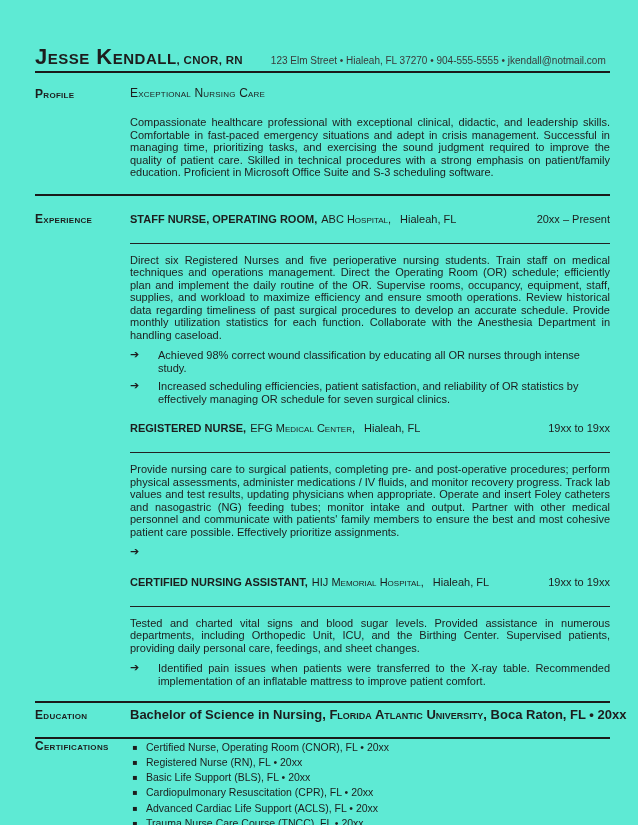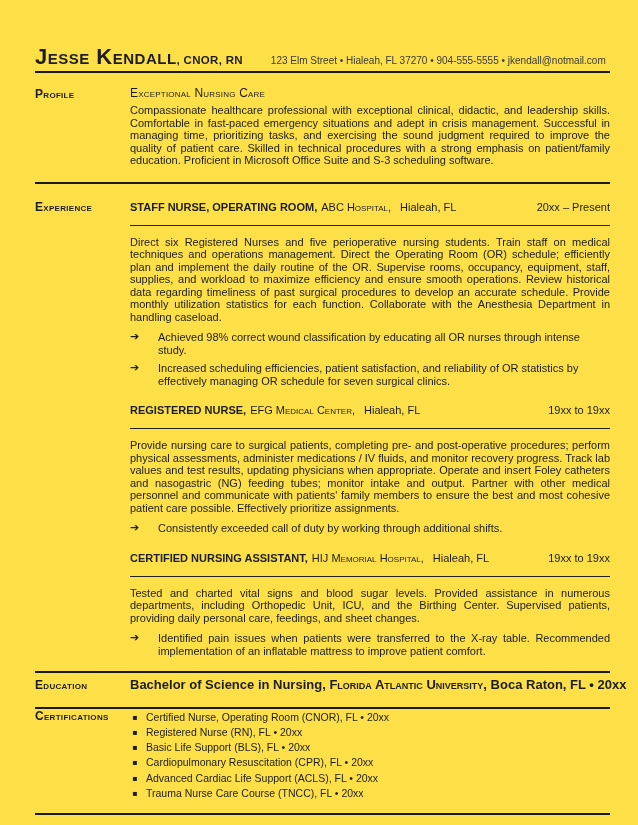--- a/index.html
+++ b/index.html
@@ -1,20 +1,20 @@
 <!DOCTYPE html>
 <html><head>
 <meta charset="utf-8">
 <style>
   * { margin:0; padding:0; box-sizing:border-box; }
   html,body { background:#ffffff; }
   .page {
     position:relative;
     width:638px; height:825px;
-    background:#fde047;
+    background:#5eead4;
     font-family:"Liberation Sans", sans-serif;
     color:#1d1d1d;
     padding:46px 28px 0 35px;
     overflow:hidden;
   }
   
   .header-row {
     display:flex; align-items:baseline;
     border-bottom:2px solid #1a1a1a;
     padding-bottom:3px;
@@ -43,31 +43,31 @@
     margin:0; height:0;
   }
   
   .profile-row { margin-top:14px; }
   .profile-heading {
     font-size:12px; font-weight:normal; font-variant:small-caps;
     line-height:13px; letter-spacing:0.2px;
   }
   .body-par {
     font-size:11px; line-height:12.5px; text-align:justify;
-    margin-top:4px;
+    margin-top:16px;
   }
   .rule-1 { margin-top:15px; }
   
   .experience-row { margin-top:17px; }
   .job { margin-top:0; }
   .job + .job { margin-top:17px; }
   .job-heading {
     display:flex; align-items:center;
     border-bottom:1px solid #222;
-    padding-bottom:12px;
+    padding-bottom:18px;
     font-size:11px; line-height:12px;
     white-space:nowrap;
   }
   .job-title { font-weight:bold; }
   .job-employer { font-variant:small-caps; margin-left:4px; }
   .job-location { margin-left:9px; }
   .job-dates { margin-left:auto; }
   .job-par { margin-top:10px; }
   .achievements { margin-top:8px; }
   .achv { display:flex; margin-top:6px; }
@@ -146,21 +146,20 @@
         <div class="job-heading">
           <span class="job-title">REGISTERED NURSE,</span>
           <span class="job-employer">EFG Medical Center,</span>
           <span class="job-location">Hialeah, FL</span>
           <span class="job-dates">19xx to 19xx</span>
         </div>
         <div class="body-par job-par">Provide nursing care to surgical patients, completing pre- and post-operative procedures; perform physical assessments, administer medications / IV fluids, and monitor recovery progress. Track lab values and test results, updating physicians when appropriate. Operate and insert Foley catheters and nasogastric (NG) feeding tubes; monitor intake and output. Partner with other medical personnel and communicate with patients' family members to ensure the best and most cohesive patient care possible. Effectively prioritize assignments.</div>
         <div class="achievements">
           <div class="achv">
             <span class="achv-arrow">➔</span>
-            <span class="achv-text">Consistently exceeded call of duty by working through additional shifts.</span>
           </div>
         </div>
       </div>
 
       <div class="job">
         <div class="job-heading">
           <span class="job-title">CERTIFIED NURSING ASSISTANT,</span>
           <span class="job-employer">HIJ Memorial Hospital,</span>
           <span class="job-location">Hialeah, FL</span>
           <span class="job-dates">19xx to 19xx</span>

